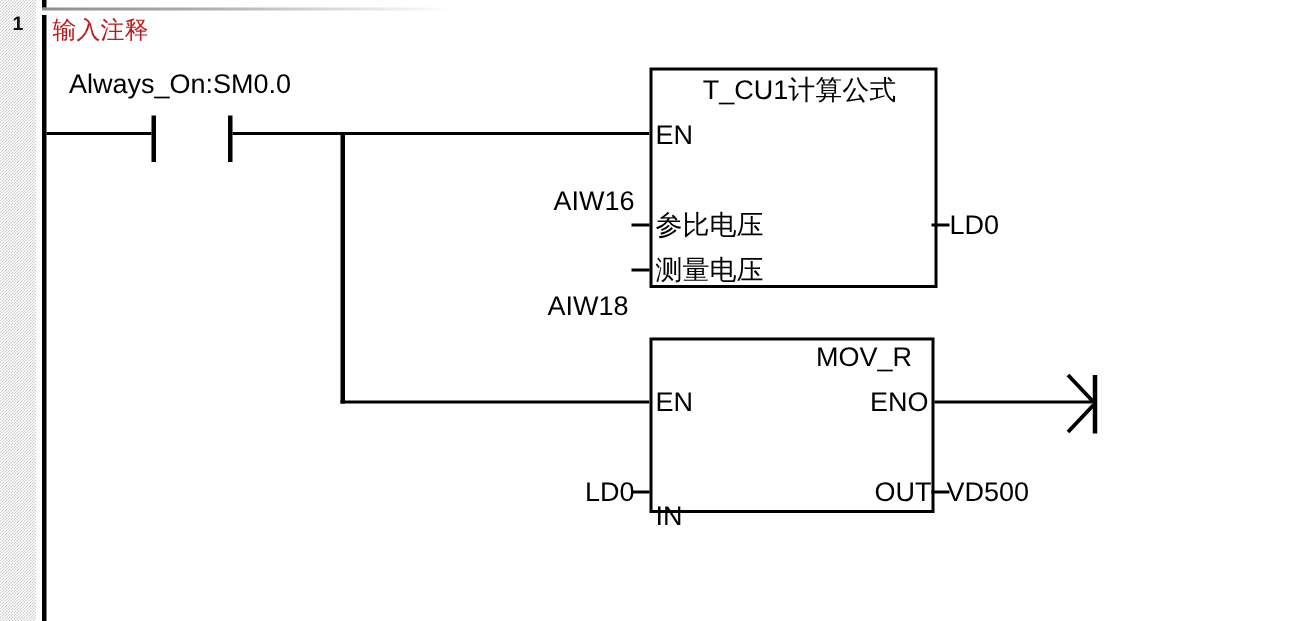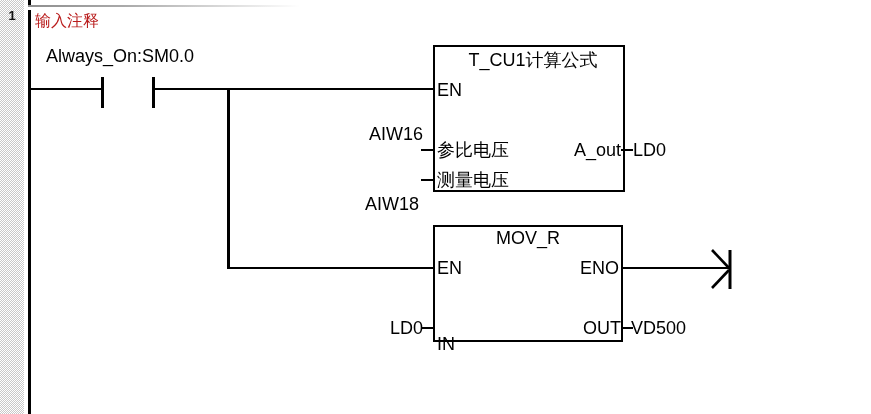--- a/index.html
+++ b/index.html
@@ -59,26 +59,25 @@
   <div class="abs txt" style="left:437px;top:80px;">EN</div>
 
   <div class="abs txt right" style="left:343px;top:124px;width:80px;">AIW16</div>
   <div class="abs wire" style="left:421px;top:149px;width:12px;height:2px;"></div>
   <div class="abs txt" style="left:437px;top:140px;">参比电压</div>
 
   <div class="abs txt right" style="left:339px;top:170px;width:80px;margin-top:24px;">AIW18</div>
   <div class="abs wire" style="left:421px;top:179px;width:12px;height:2px;"></div>
   <div class="abs txt" style="left:437px;top:170px;">测量电压</div>
 
-  <div class="abs txt right" style="left:523px;top:140px;width:98px;">A_out</div>
   <div class="abs wire" style="left:621px;top:149px;width:12px;height:2px;"></div>
   <div class="abs txt" style="left:633px;top:140px;">LD0</div>
 
   <div class="abs blockbox" style="left:433px;top:225px;width:190px;height:117px;"></div>
-  <div class="abs txt center" style="left:433px;top:228px;width:190px;">MOV_R</div>
+  <div class="abs txt center" style="left:433px;top:228px;width:190px;padding-left:48px;">MOV_R</div>
   <div class="abs txt" style="left:437px;top:258px;">EN</div>
   <div class="abs txt right" style="left:523px;top:258px;width:96px;">ENO</div>
 
   <div class="abs txt right" style="left:343px;top:318px;width:80px;">LD0</div>
   <div class="abs wire" style="left:421px;top:327px;width:12px;height:2px;"></div>
   <div class="abs txt" style="left:437px;top:334px;">IN</div>
 
   <div class="abs txt right" style="left:523px;top:318px;width:98px;">OUT</div>
   <div class="abs wire" style="left:621px;top:327px;width:12px;height:2px;"></div>
   <div class="abs txt" style="left:631px;top:318px;">VD500</div>

